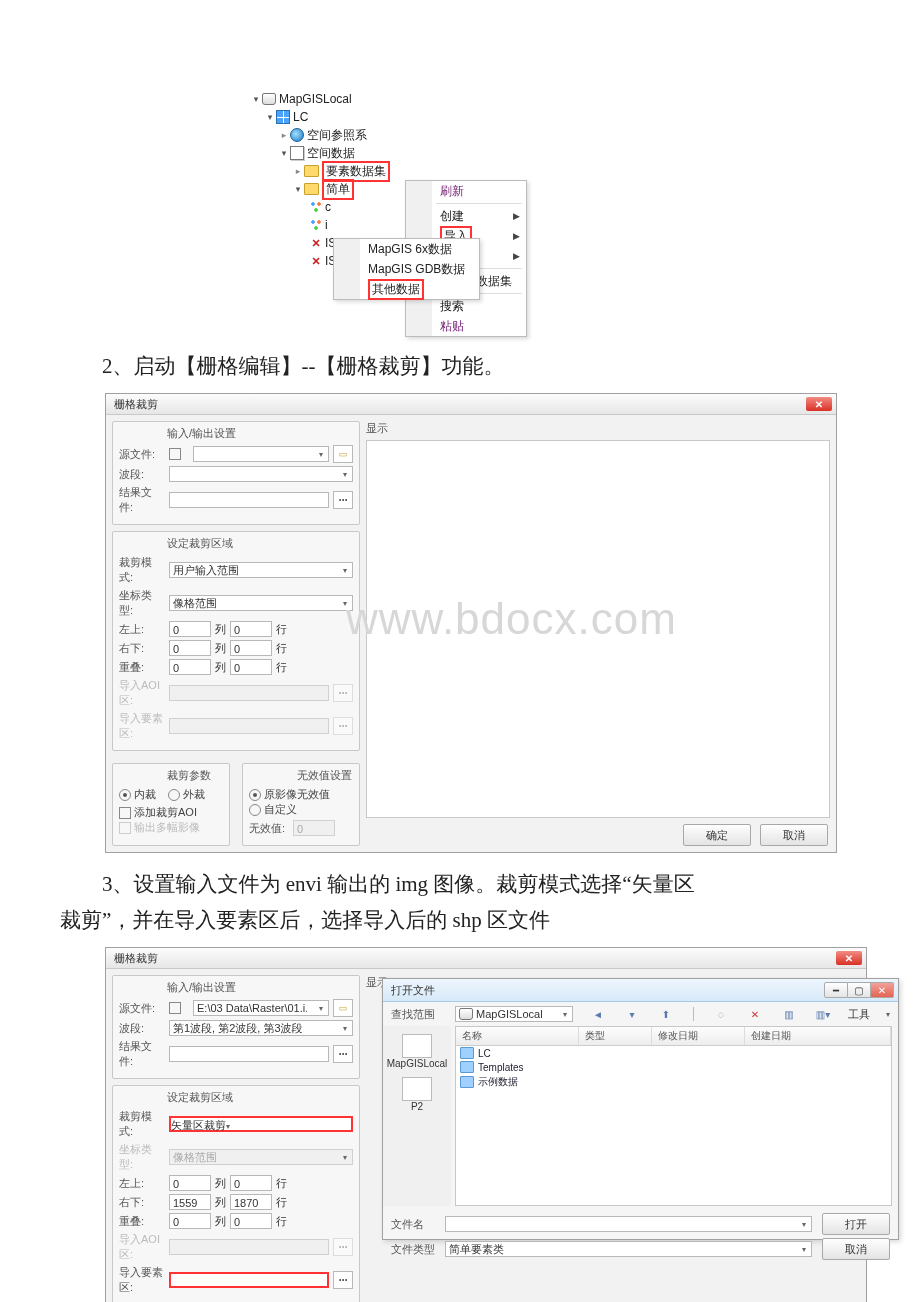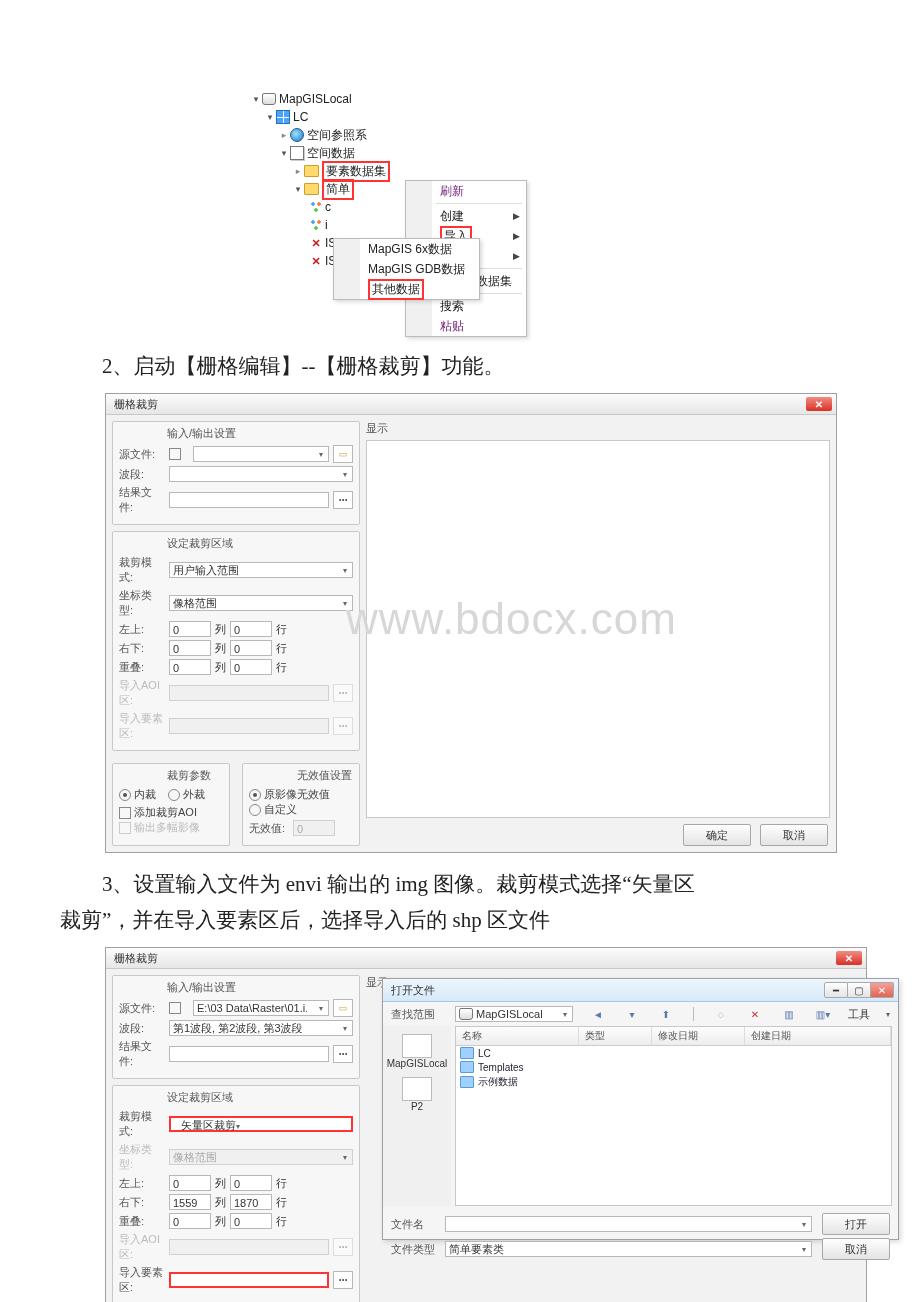--- a/index.html
+++ b/index.html
@@ -267,21 +267,21 @@
     background:#fff;
     border-left:1px solid #ddd;
   }
   .fig3-back .bk { font-size:11px; color:#285a9a; }
   .fig3 {
     position: relative;
     width: 760px;
   }
   .fig3 .body { display:flex; }
   .fig3 .left { width: 260px; }
-  .mark { border: 2px solid #f33; padding: 0 10px; display:inline-block; }
+  .mark { border: 2px solid #f33; padding: 0 0; display:inline-block; }
 
   .opendlg {
     position:absolute;
     left:276px; top:30px;
     width:515px; height:260px;
     border:1px solid #a0a0a0;
     background:#f5f5f5;
     font-size:11px;
     box-shadow:2px 2px 5px rgba(0,0,0,.15);
   }

